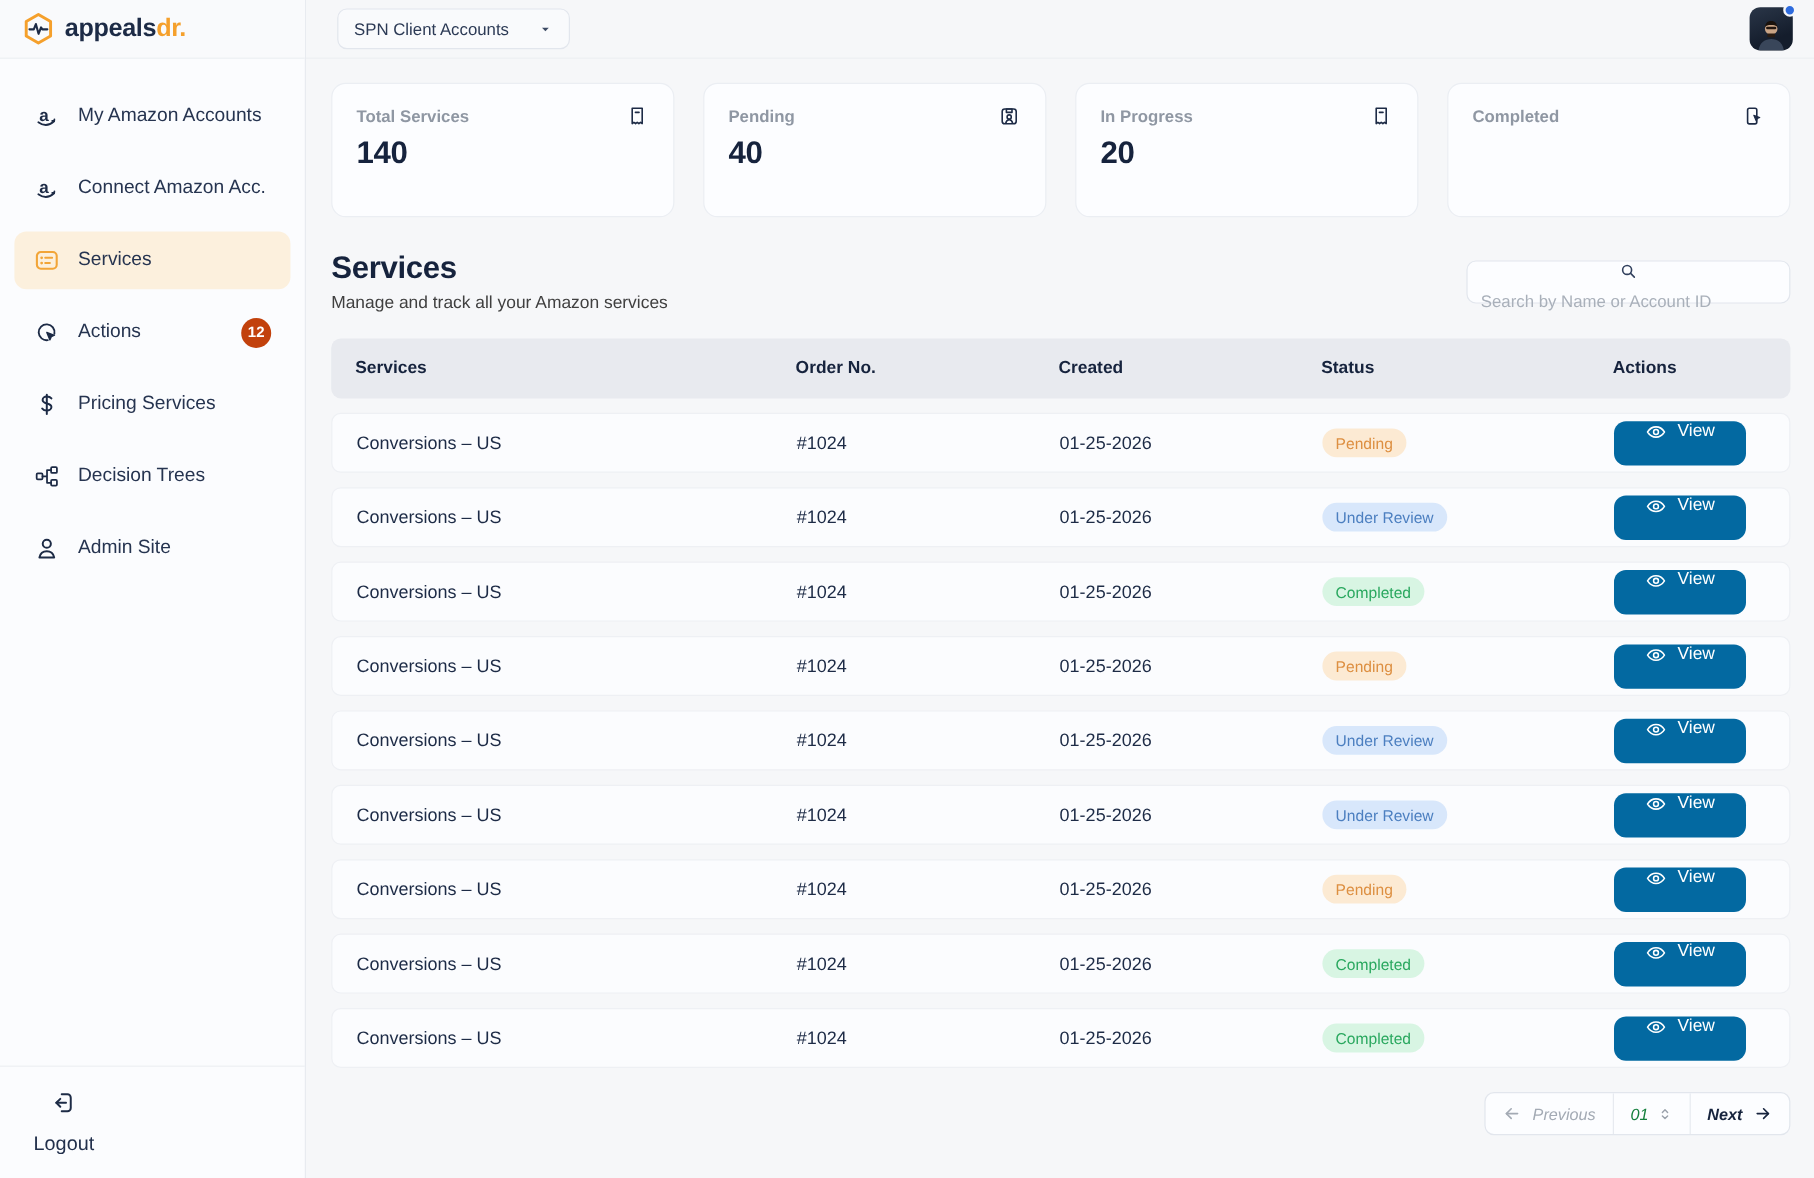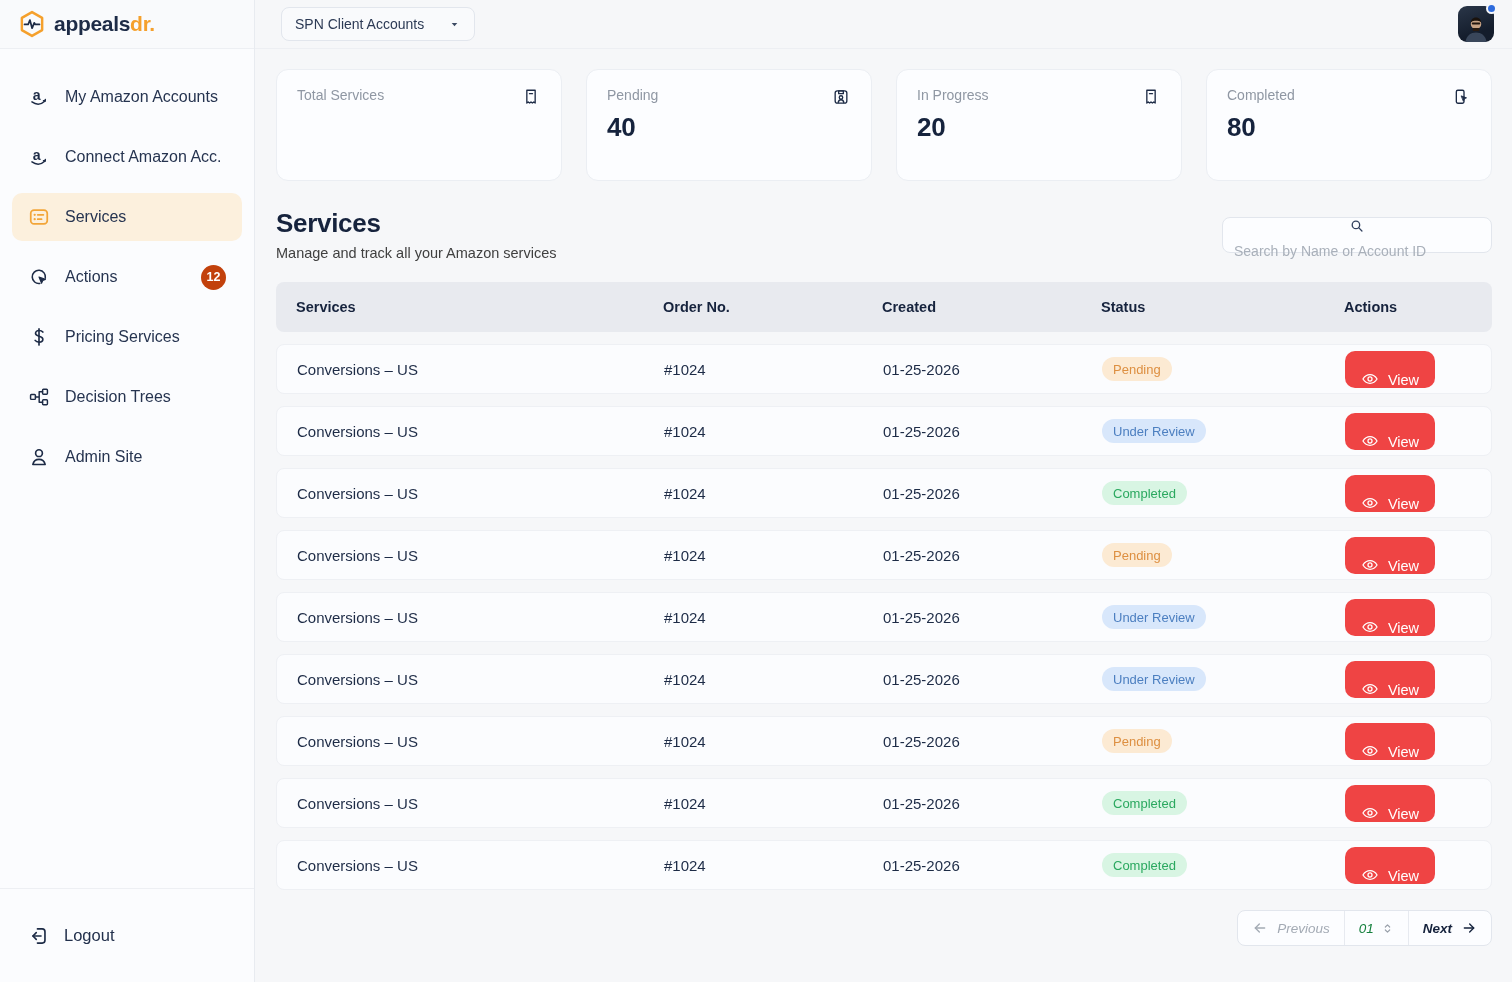--- a/index.html
+++ b/index.html
@@ -33,21 +33,21 @@
   .nav-item.active .icon { color:#f2a538; }
   .nav-badge {
     margin-left:auto; min-width:25px; height:25px; border-radius:50%;
     background:#c2410c; color:#fff; font-size:12.5px; font-weight:700;
     display:flex; align-items:center; justify-content:center;
   }
   .sidebar-footer {
     border-top:1px solid #edeff3; height:94px; flex:0 0 94px;
     display:flex; align-items:center; padding-left:28px;
   }
-  .logout { display:flex; align-items:center; gap:14px; font-size:16.5px; color:#22304c; cursor:pointer; }
+  .logout { display:flex; align-items:center; gap:14px; font-size:16.5px; color:#22304c; cursor:pointer;flex-direction:column; }
   .logout .icon { width:22px; height:22px; color:#1d2b46; }
   
   .topbar {
     margin-left:255px; height:49px; border-bottom:1px solid #edeff3;
     display:flex; align-items:center; justify-content:space-between;
     padding:0 18px 0 26px; background:#f6f7f9;
   }
   .account-select {
     display:flex; align-items:center; gap:24px; height:34px;
     border:1px solid #e2e6ed; border-radius:8px; background:#f9fafc;
@@ -65,21 +65,21 @@
     position:absolute; top:-3px; right:-3px; width:11px; height:11px;
     border-radius:50%; background:#2e6bdd; border:2px solid #f6f7f9;
   }
   
   .main { margin-left:255px; padding:20px 20px 0 21px; }
   .stats-row { display:flex; gap:24px; }
   .stat-card {
     flex:1; height:112px; background:#fcfdff; border:1px solid #ebeef3;
     border-radius:12px; padding:17px 20px;
   }
-  .stat-top { display:flex; align-items:flex-start; justify-content:space-between; }
+  .stat-top { display:flex; align-items:center; justify-content:space-between;font-weight:bold; }
   .stat-label { font-size:14px; color:#8f97a3; }
   .stat-icon { width:20px; height:20px; color:#1d2b46; }
   .stat-value { font-size:26px; font-weight:700; color:#16233d; margin-top:5px; letter-spacing:-0.3px; }
   
   .section-head { margin-top:27px; display:flex; align-items:center; justify-content:space-between; }
   .section-title { font-size:26px; font-weight:700; color:#16233d; letter-spacing:-0.3px; }
   .section-sub { font-size:14.5px; color:#404040; margin-top:6px; }
   .search-box {
     width:270px; height:36px; border:1px solid #e2e6ed; border-radius:8px;
     background:#fcfdff; display:flex; align-items:center; gap:9px; padding:0 11px;flex-direction:column;
@@ -103,23 +103,23 @@
   .trow {
     height:50px; margin-top:12px; background:#fbfcfe;
     border:1px solid #eef0f4; border-radius:8px;
     font-size:15px; color:#1d2b46;
   }
   .badge {
     display:inline-block; padding:4.5px 11px; border-radius:999px;
     font-size:13px; font-weight:500; justify-self:start;
   }
   .view-btn {
-    width:90px; height:37px; border:none; border-radius:10px;
-    background:#ef4444; color:#fff; font-size:14.5px; font-family:inherit;
-    display:flex; align-items:flex-end; justify-content:center; gap:9px; cursor:pointer;
+    width:110px; height:37px; border:none; border-radius:10px;
+    background:#0369a1; color:#fff; font-size:14.5px; font-family:inherit;
+    display:flex; align-items:flex-start; justify-content:center; gap:9px; cursor:pointer;
   }
   .view-btn .icon { width:18px; height:18px; color:#fff; }
   
   .pagination-row { display:flex; justify-content:flex-end; margin-top:20px; }
   .pagination {
     display:flex; height:36px; background:#fcfdff;
     border:1px solid #e2e6ed; border-radius:8px; overflow:hidden;font-style:italic;
   }
   .page-seg { display:flex; align-items:center; gap:9px; padding:0 14px; font-size:13.5px; cursor:pointer; }
   .page-seg .icon { width:16px; height:16px; }
@@ -266,20 +266,21 @@
       <div class="stat-card">
     <div class="stat-top">
       <span class="stat-label lbl">Total Services</span>
       <span class="stat-icon ic">
             <svg viewBox="0 0 24 24" fill="none" stroke="currentColor" stroke-linecap="round" stroke-linejoin="round" stroke-width="1.6">
               <path d="M7 3.9h10v15.3l-1.7-1.3-1.65 1.3-1.65-1.3-1.65 1.3-1.65-1.3L7 19.2z"></path>
               <path d="M10.2 8h3.6"></path>
             </svg>
           </span>
     </div>
+    <div class="stat-value val">140</div>
   </div>
       <div class="stat-card">
     <div class="stat-top">
       <span class="stat-label lbl">Pending</span>
       <span class="stat-icon ic">
             <svg viewBox="0 0 24 24" fill="none" stroke="currentColor" stroke-linecap="round" stroke-linejoin="round" stroke-width="1.6">
               <rect x="5" y="4.6" width="14" height="14.8" rx="2.6"></rect>
               <rect x="9.2" y="4.6" width="5.6" height="3.4"></rect>
               <circle cx="12" cy="12.6" r="2.1"></circle>
               <path d="M8.6 18.6c.5-2.2 1.8-3.3 3.4-3.3s2.9 1.1 3.4 3.3"></path>
@@ -303,21 +304,20 @@
       <div class="stat-card">
     <div class="stat-top">
       <span class="stat-label lbl">Completed</span>
       <span class="stat-icon ic">
             <svg viewBox="0 0 24 24" fill="none" stroke="currentColor" stroke-linecap="round" stroke-linejoin="round" stroke-width="1.6">
               <rect x="6.4" y="3.9" width="9.2" height="15.6" rx="1.8"></rect>
               <path d="M12.6 10.8l6 2.2-2.5 1.1-1.1 2.5z" fill="currentColor" stroke-width="1.1"></path>
             </svg>
           </span>
     </div>
-    <div class="stat-value val">80</div>
   </div>
     </div>
 
   <div class="section-head">
     <div>
       <div class="section-title">Services</div>
       <div class="section-sub">Manage and track all your Amazon services</div>
     </div>
     <div class="search-box">
       <span class="icon">

